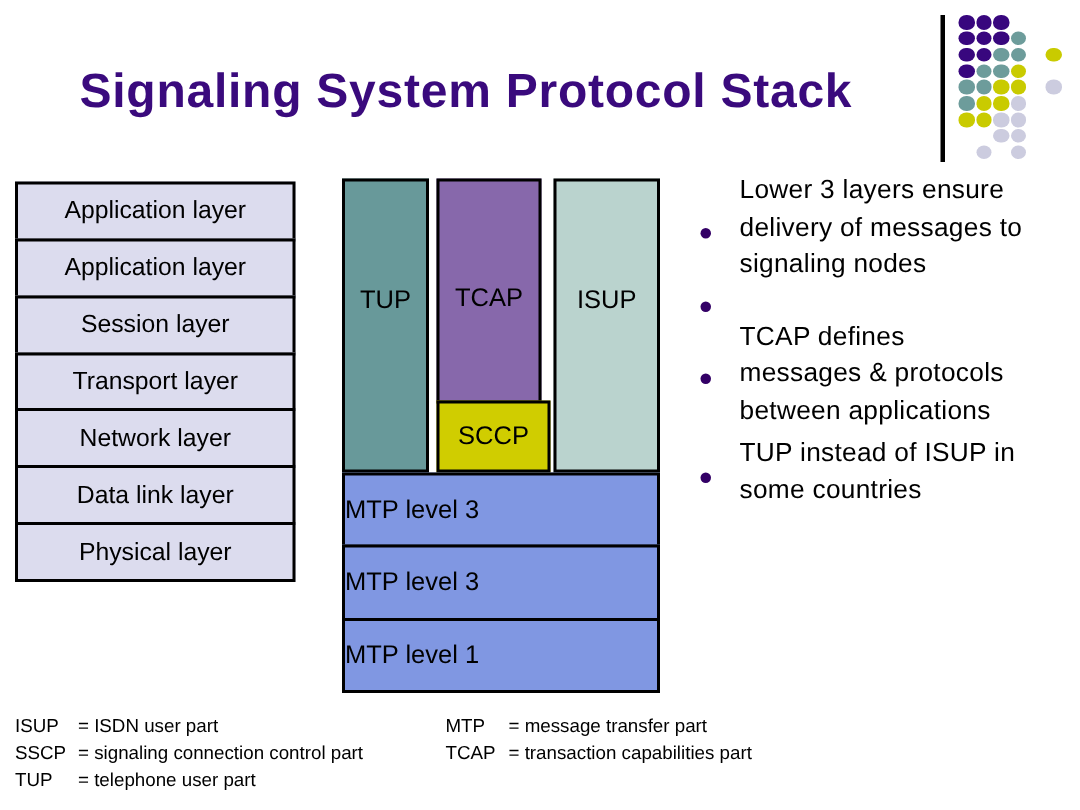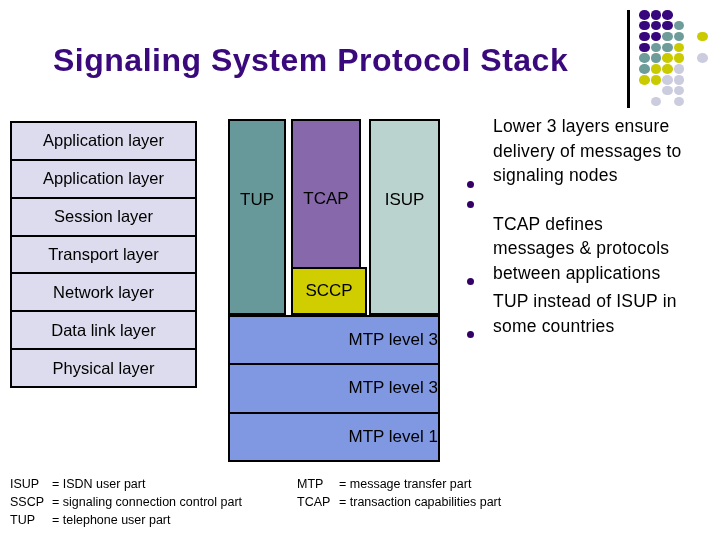--- a/index.html
+++ b/index.html
@@ -67,32 +67,32 @@
   .mtp-stack {
     position: absolute; left: 228px; top: 315px;
     width: 212px; height: 147px;
     display: flex; flex-direction: column;
   }
   .mtp-box {
     flex: 1;
     background: var(--c-mtp-fill, #8097e2);
     border: 2px solid var(--c-border, #000);
     margin-top: -2px;
-    display: flex; align-items: center; justify-content: flex-end;
+    display: flex; align-items: center; justify-content: flex-start;
     font-size: 17px; color: #000;
   }
   .mtp-box:first-child { margin-top: 0; }
 
   
   .bullets {
     position: absolute; left: 466px; top: 114px; width: 250px;
     margin: 0; padding: 0; list-style: none;
   }
   .bullets li {
-    display: flex; align-items: flex-end;
+    display: flex; align-items: center;
     margin-bottom: 4px;
   }
   .bullet-marker {
     flex: 0 0 auto;
     width: 7px; height: 7px; border-radius: 50%;
     background: var(--c-bullet-marker, #330066);
     margin: 9px 19px 0 1px;
   }
   .bullet-text {
     font-size: 17.5px; line-height: 24.5px; color: #000;

